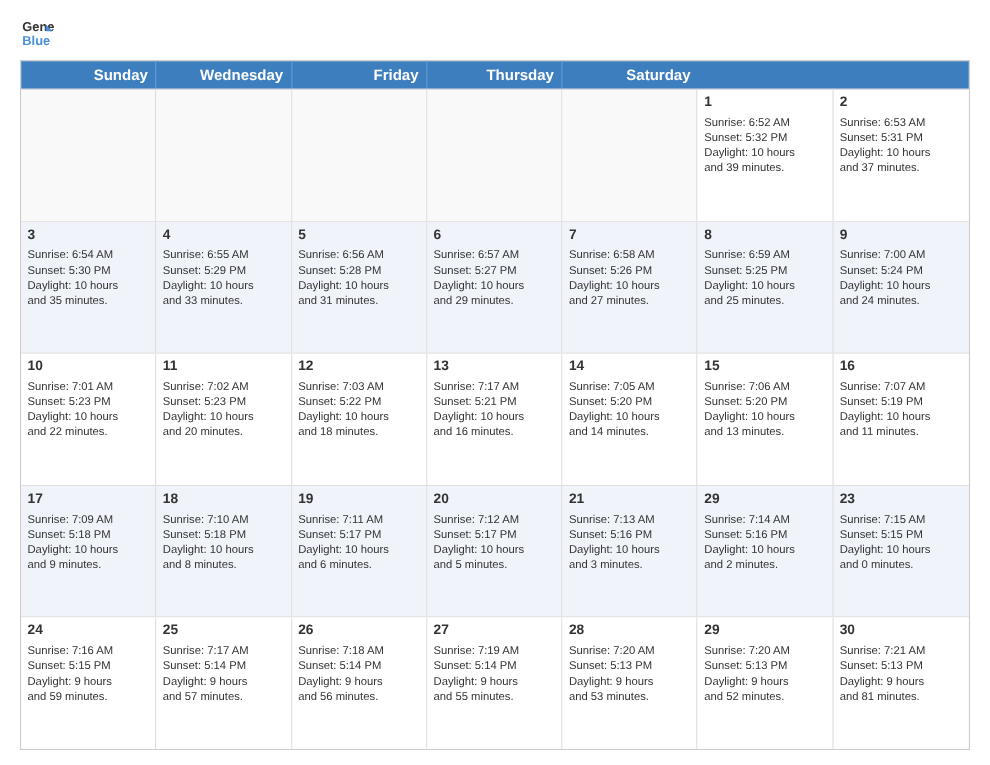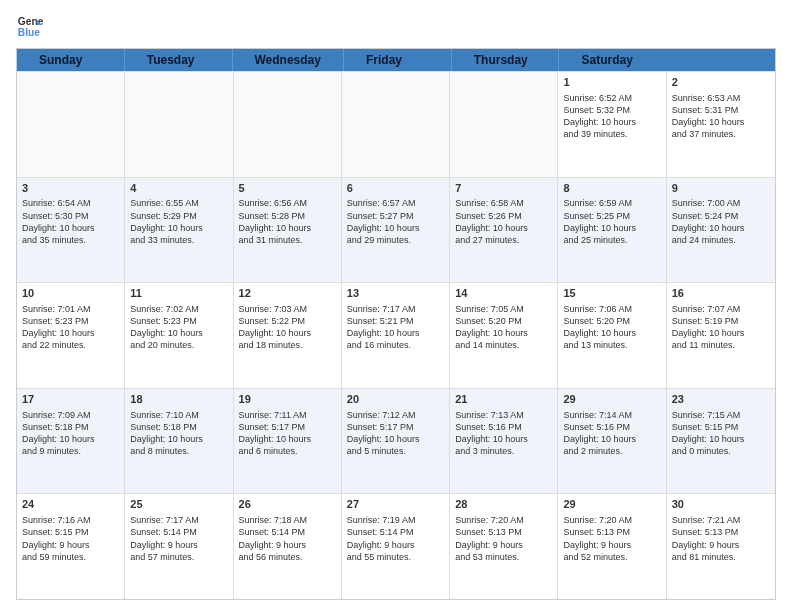--- a/index.html
+++ b/index.html
@@ -49,26 +49,26 @@
       display: flex;
       flex-direction: column;
       border: 1px solid #ccc;
     }
     .cal-header {
       display: grid;
       grid-template-columns: repeat(7, 1fr);
       background: #3d7ebf;
     }
     .cal-header-cell {
-      color: #0f172a;
+      color: #ffffff;
       font-size: 12px;
       font-weight: bold;
-      padding: 4px 22px;
+      padding: 4px 6px;
       border-right: 1px solid #5a9bd4;
-      text-align: left;
+      text-align: right;
     }
     .cal-header-cell:last-child { border-right: none; }
     .cal-body {
       display: flex;
       flex-direction: column;
       flex: 1;
     }
     .cal-row {
       display: grid;
       grid-template-columns: repeat(7, 1fr);
@@ -116,21 +116,20 @@
     </div>
     <div class="title-block">
       <div class="month-title"></div>
       <div class="location"></div>
     </div>
   </div>
 
   <div class="calendar">
     <div class="cal-header">
     <div class="cal-header-cell">Sunday</div>
-        <div class="cal-header-cell">Tuesday</div>
         <div class="cal-header-cell">Wednesday</div>
         <div class="cal-header-cell">Friday</div>
         <div class="cal-header-cell">Thursday</div>
         <div class="cal-header-cell">Saturday</div>
       </div>
     <div class="cal-body">
     <div class="cal-row">
           <div class="cal-cell empty"></div>
           <div class="cal-cell empty"></div>
           <div class="cal-cell empty"></div>

